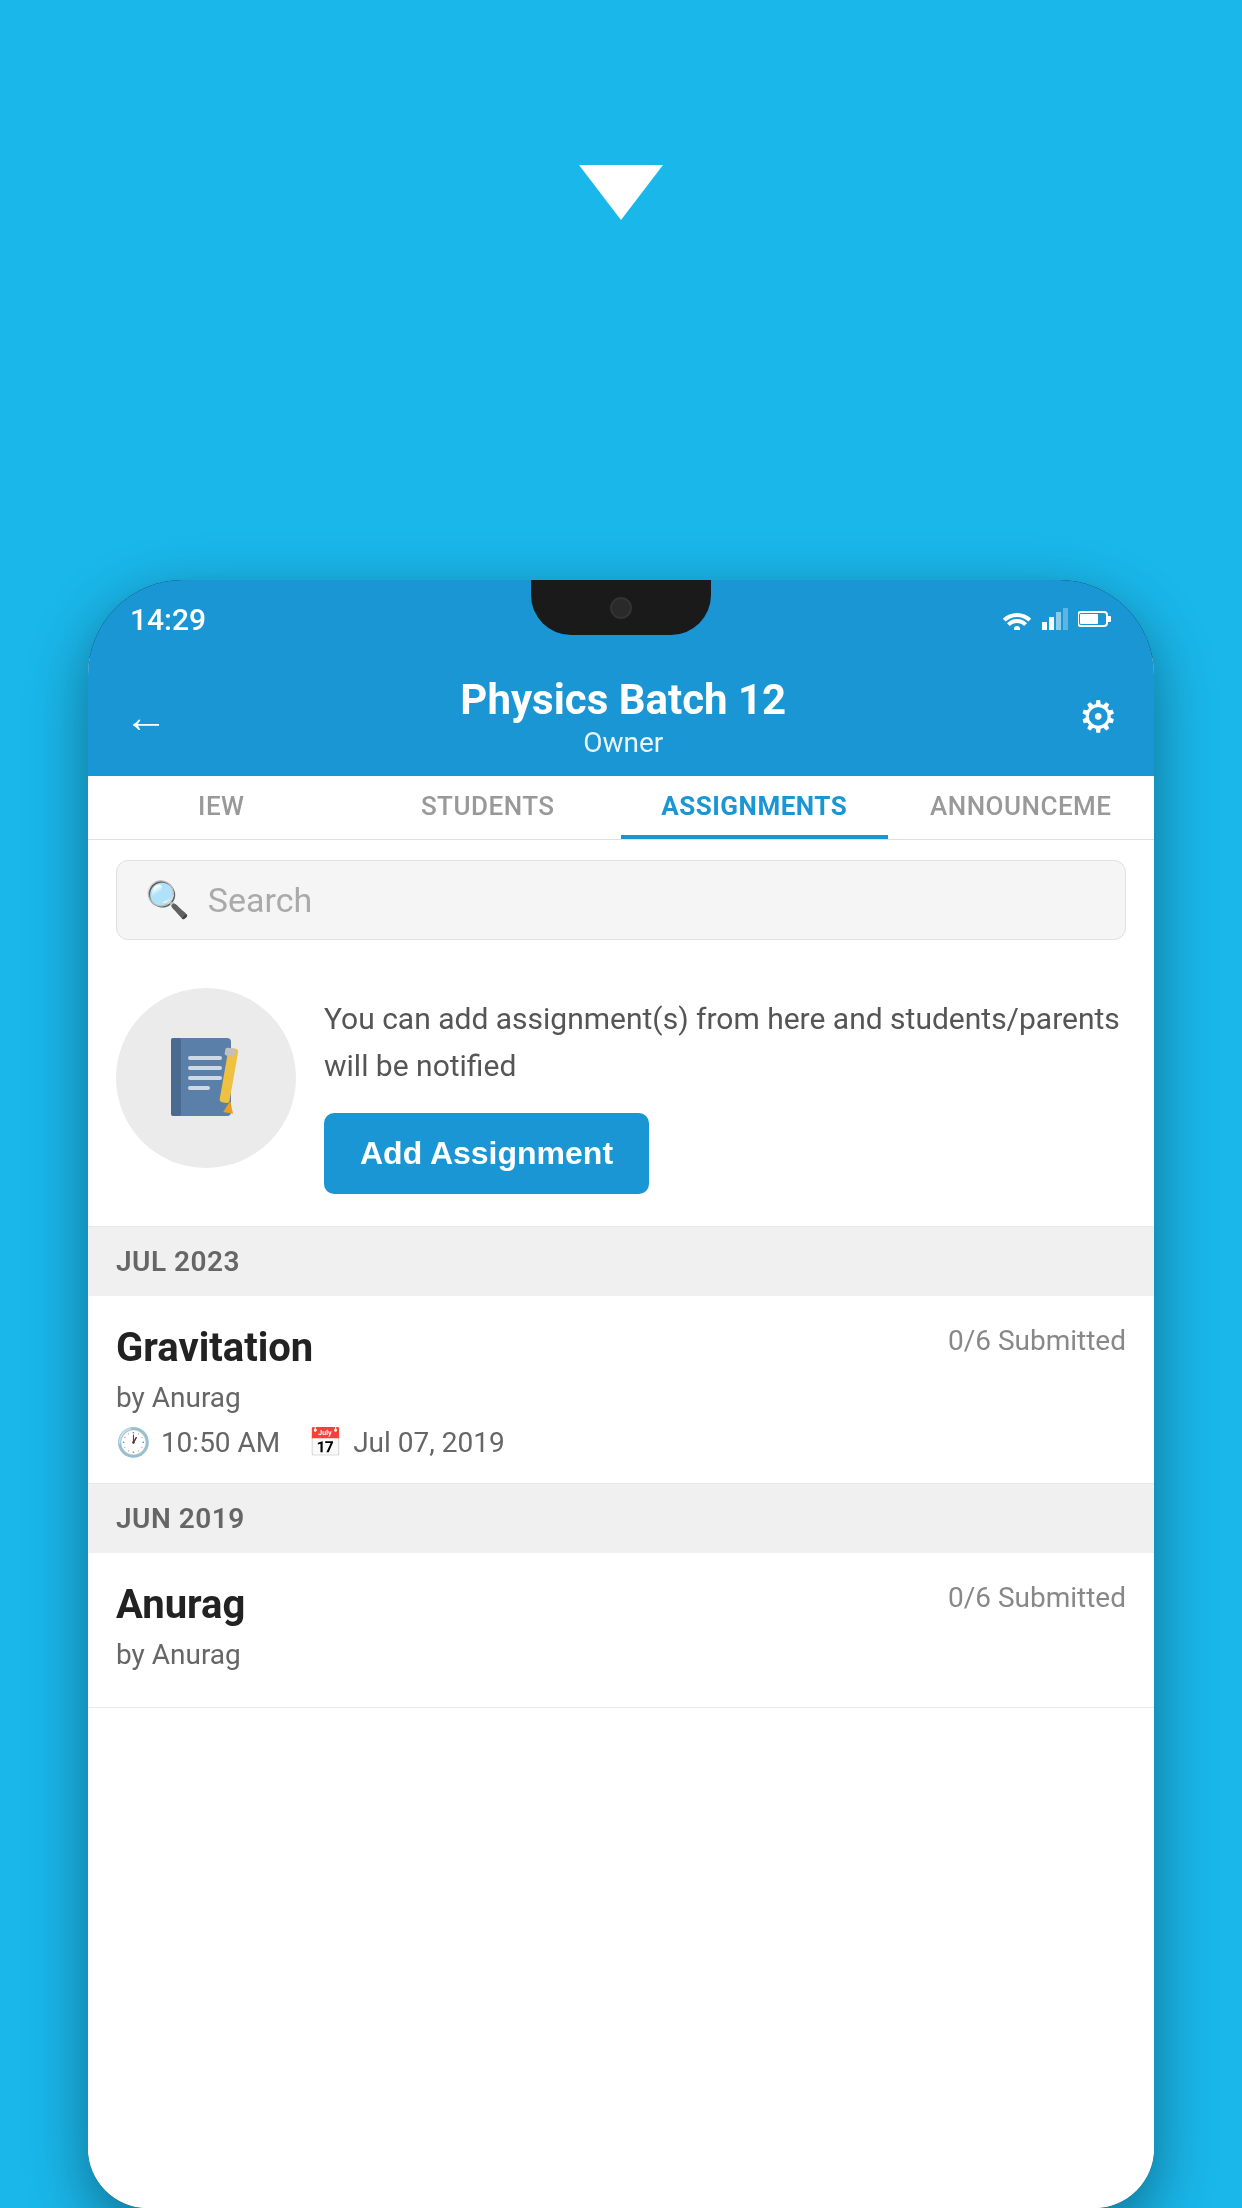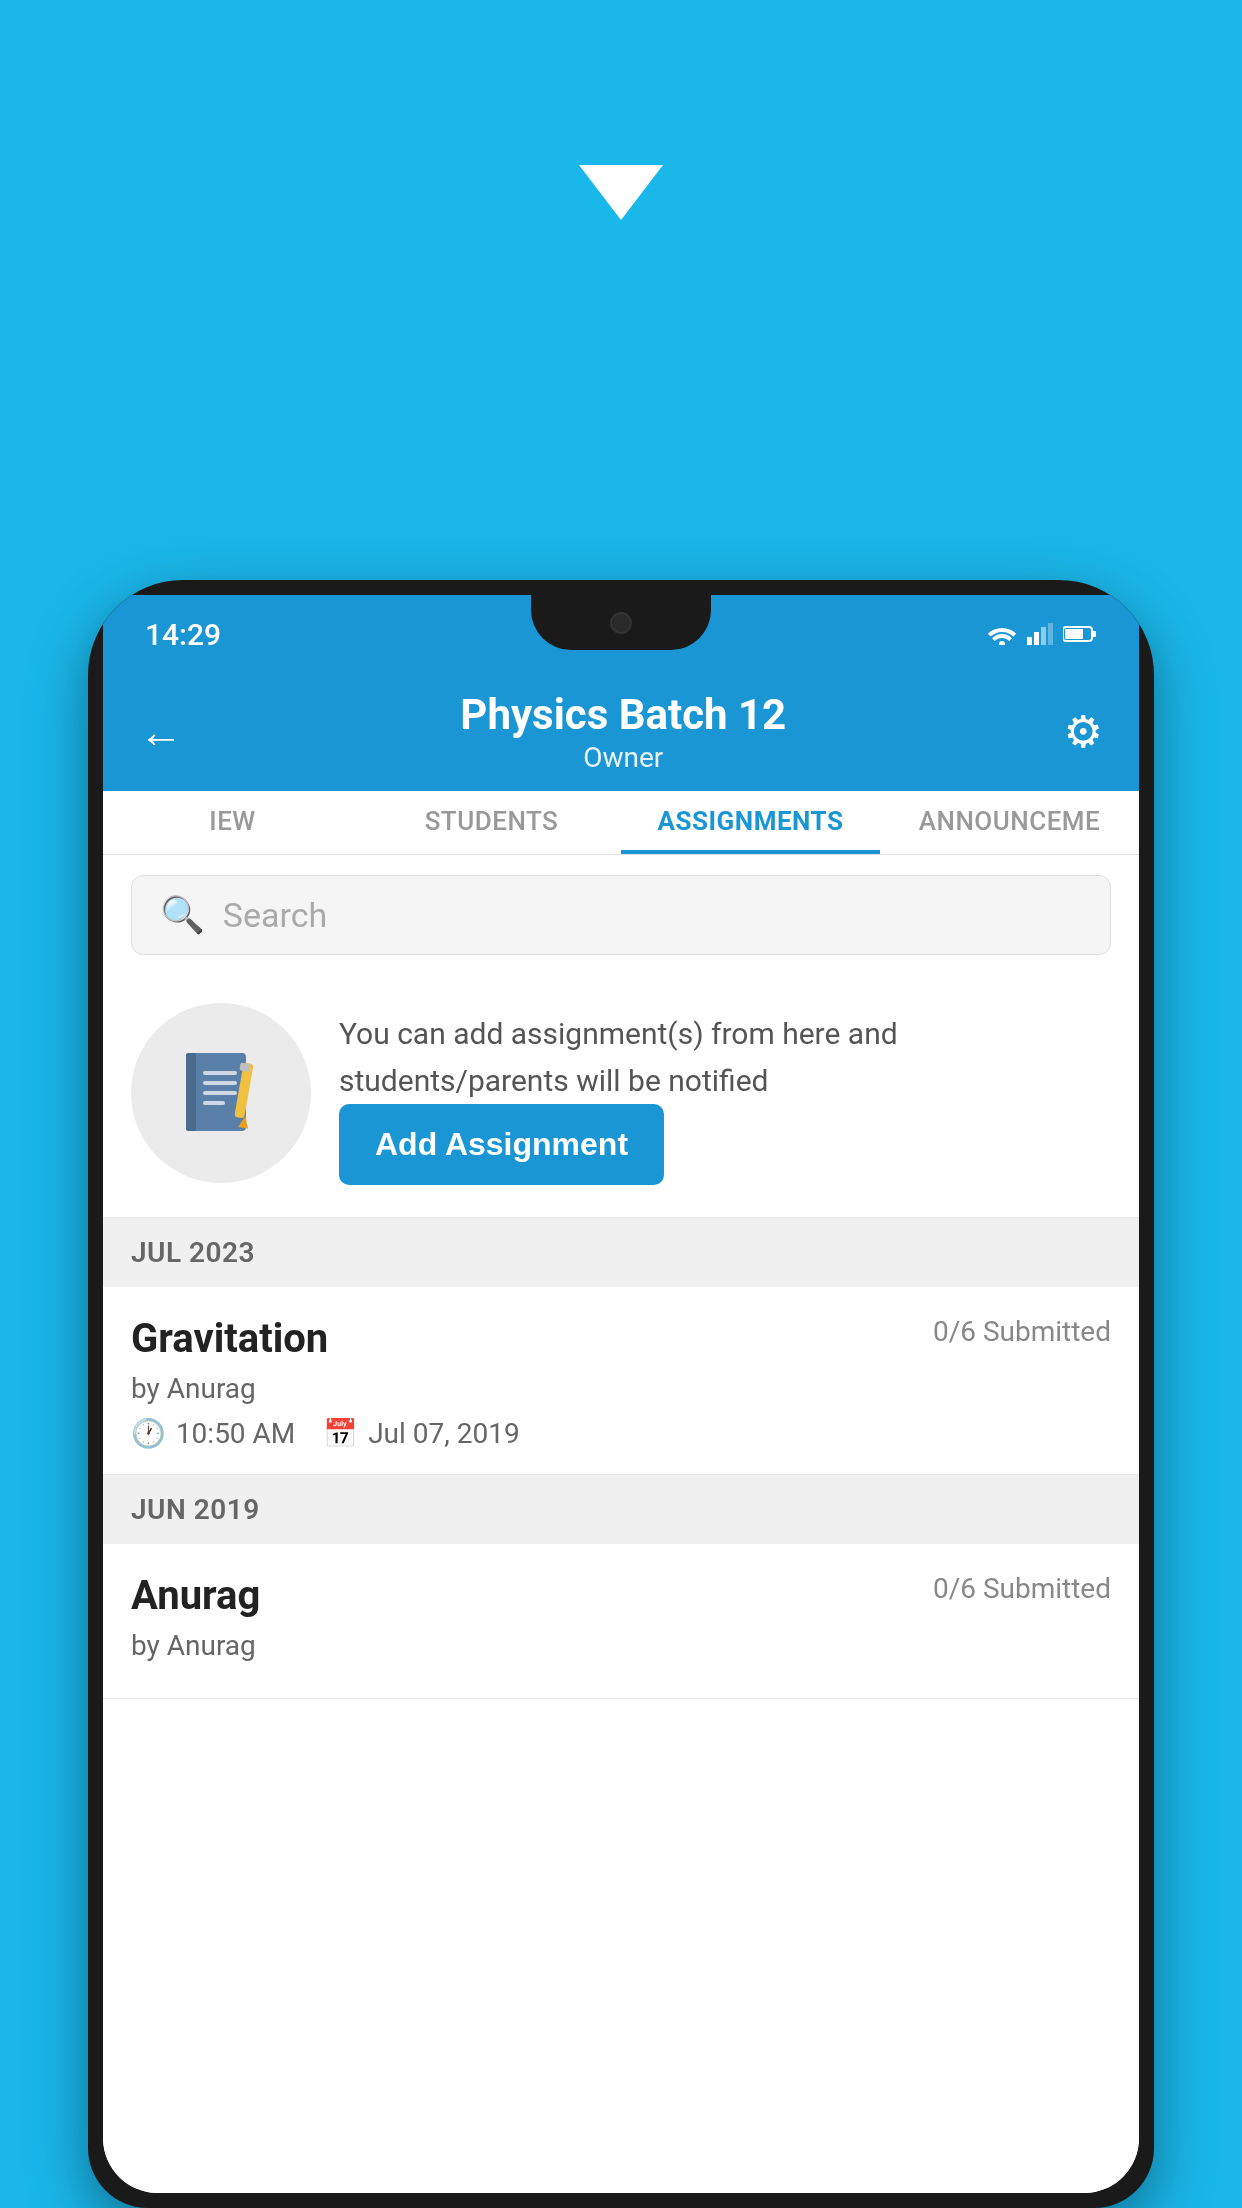--- a/index.html
+++ b/index.html
@@ -58,21 +58,21 @@
 
     
     .phone-frame {
       position: absolute;
       top: 580px;
       left: 88px;
       right: 88px;
       bottom: 0;
       background: #1a1a1a;
       border-radius: 95px 95px 60px 60px;
-      padding: 15px;
+      padding: 0;
       overflow: hidden;
       box-shadow: 0 20px 60px rgba(0,0,0,0.4);
     }
 
     
     .phone-status-bar {
       background: #1a96d4;
       height: 78px;
       display: flex;
       align-items: center;
@@ -250,20 +250,21 @@
 
     .promo-content {
       flex: 1;
       padding-top: 8px;
     }
 
     .promo-text {
       font-size: 30px;
       color: #555;
       line-height: 1.55;
+      margin-bottom: 24px;
     }
 
     .add-assignment-btn {
       background: #1a96d4;
       color: white;
       border: none;
       border-radius: 10px;
       padding: 22px 36px;
       font-size: 32px;
       font-weight: 600;

